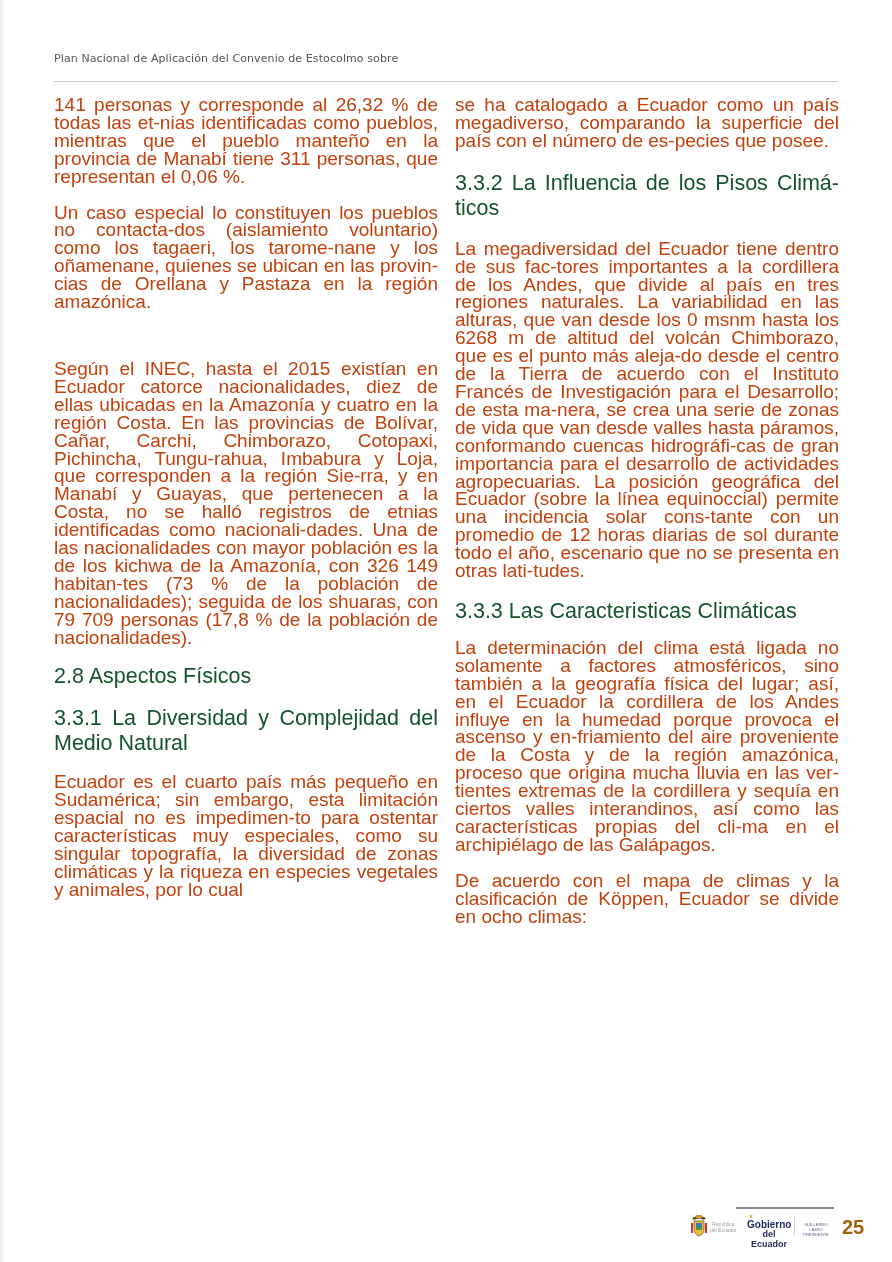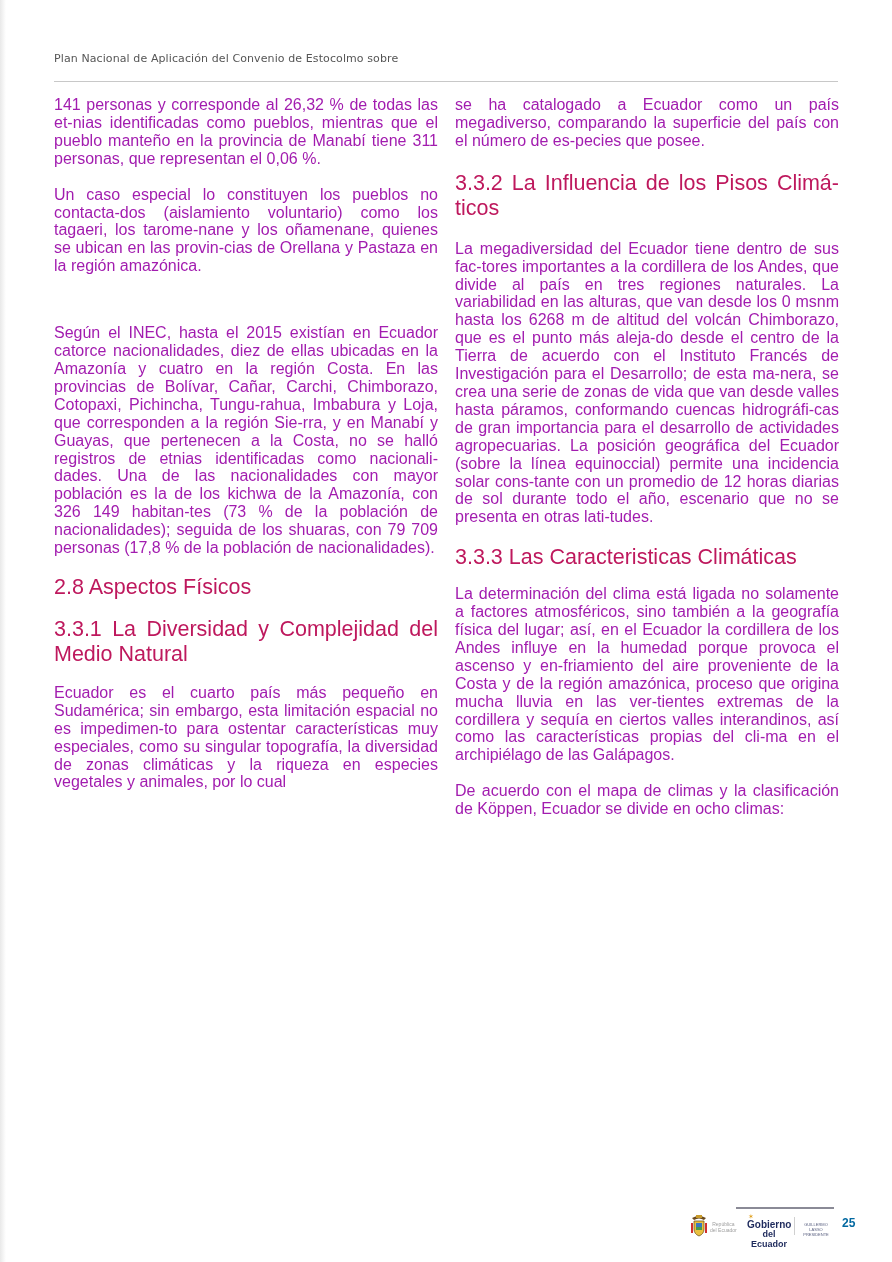--- a/index.html
+++ b/index.html
@@ -18,27 +18,27 @@
   .running-header div {
     font-family: "DejaVu Sans", sans-serif; font-size: 11px; line-height: 12px;
     color: #555555; letter-spacing: 0.1px;
   }
   .col {
     position: absolute; top: 96px; width: 384px;
   }
   .col-left { left: 54px; }
   .col-right { left: 455px; }
   p {
-    margin: 0; font-size: 16px; line-height: 17.9px; text-align: justify;
-    hyphens: manual; color: #a21caf;
+    margin: 0; font-size: 19px; line-height: 17.9px; text-align: justify;
+    hyphens: manual; color: #c2410c;
   }
   .para-gap { height: 18px; }
   h2 {
     margin: 0; font-weight: normal; font-size: 21.5px; line-height: 25px;
-    color: #be185d; text-align: justify;
+    color: #14532d; text-align: justify;
   }
   .footer {
     position: absolute; left: 688px; top: 1207px; width: 180px; height: 40px; text-align: center;
   }
   .footer-rule {
     position: absolute; left: 48px; top: 0; width: 98px; height: 2px; background: #8a8a96;
   }
   .coat-of-arms {
     position: absolute; left: 2px; top: 8px; width: 18px; height: 22px;
   }
@@ -55,21 +55,21 @@
     position: absolute; left: 0; top: 16px; font-size: 9px; font-weight: bold; color: #1e2a5c; line-height: 10px;
   }
   .gobierno-logo .star {
     position: absolute; left: 2px; top: 0; font-size: 7px; color: #e0a020; line-height: 7px;
   }
   .vsep { position: absolute; left: 106px; top: 10px; width: 1px; height: 18px; background: #d0d0d0; }
   .president-text {
     position: absolute; left: 110px; top: 15px; font-size: 4px; line-height: 5px; color: #5a6080; width: 36px;
   }
   .page-number {
-    position: absolute; left: 154px; top: 9px; font-size: 12px; font-weight: bold; color: #0369a1;
+    position: absolute; left: 154px; top: 9px; font-size: 20px; font-weight: bold; color: #a16207;
   }
 </style>
 </head>
 <body>
 
 <div class="page-edge"></div>
 
 <header class="running-header">
   <div>Plan Nacional de Aplicación del Convenio de Estocolmo sobre</div>
 </header>

